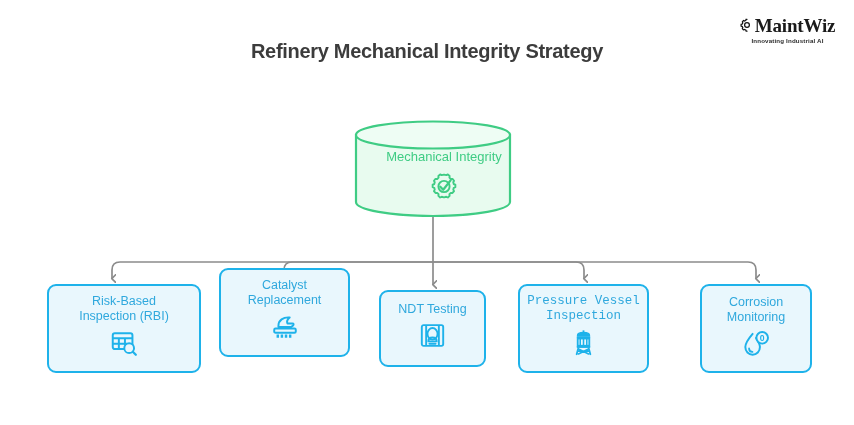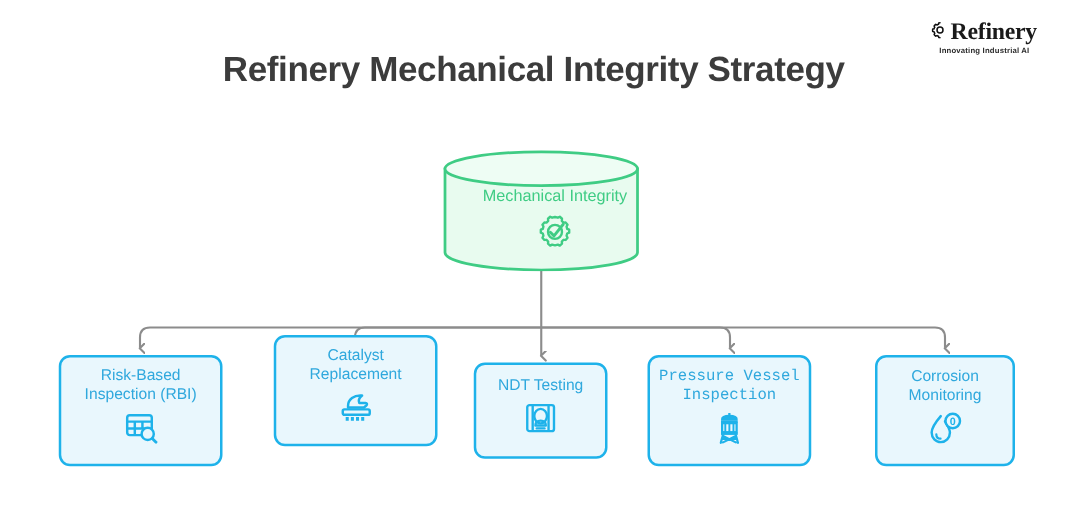--- a/index.html
+++ b/index.html
@@ -55,21 +55,21 @@
     margin-top: 2px;
   }
 
   
   #title {
     position: absolute;
     left: 0;
     top: 40px;
     width: 854px;
     text-align: center;
-    font-size: 28px;
+    font-size: 20px;
     font-weight: 700;
     color: #3c3c3c;
     letter-spacing: -0.3px;
   }
 
   
   #connectors {
     position: absolute;
     left: 0;
     top: 0;
@@ -140,21 +140,21 @@
       <span id="logo-gear">
         <svg width="14" height="14" viewBox="0 0 24 24">
           <path d="M12 2.2c-0.6 0-1.1 0.05-1.6 0.15l-0.5 1.9c-0.7 0.2-1.35 0.5-1.95 0.9L6.1 4.4
                    c-0.8 0.6-1.5 1.3-2.1 2.1l0.75 1.85c-0.4 0.6-0.7 1.25-0.9 1.95l-1.9 0.5
                    c-0.1 0.5-0.15 1-0.15 1.6s0.05 1.1 0.15 1.6l1.9 0.5c0.2 0.7 0.5 1.35 0.9 1.95
                    L4 18.3c0.6 0.8 1.3 1.5 2.1 2.1l1.85-0.75c0.6 0.4 1.25 0.7 1.95 0.9l0.5 1.9
                    c0.5 0.1 1 0.15 1.6 0.15" fill="none" stroke="#111111" stroke-width="2.1" stroke-linecap="round"></path>
           <circle cx="12" cy="12" r="4.1" fill="none" stroke="#111111" stroke-width="2.1"></circle>
         </svg>
       </span>
-      <span id="logo-word">Refinery</span>
+      <span id="logo-word">MaintWiz</span>
     </div>
     <div id="logo-tag">Innovating Industrial AI</div>
   </div>
 
   <div id="title">Refinery Mechanical Integrity Strategy</div>
 
   <svg id="connectors" viewBox="0 0 854 425">
     <defs>
       <marker id="arrow" markerWidth="9" markerHeight="9" refX="3.6" refY="4.2" orient="auto" markerUnits="userSpaceOnUse">
         <path d="M0.4,0.6 L4.2,4.4 L8,0.6" fill="none" stroke="#8c8c8c" stroke-width="1.7" stroke-linecap="round" stroke-linejoin="round"></path>
@@ -190,21 +190,21 @@
                    0.15,1.7 -1.75,1.6 -1.55,-0.75 -2.3,0.55 -2.3,-0.55 -1.55,0.75 -1.75,-1.6 0.15,-1.7
                    -1.35,-1.35 -1.7,0.1 -1.55,-1.8 0.8,-1.5 -0.5,-1.85 -1.6,-0.65 0,-2.4 1.6,-0.65 0.5,-1.85
                    -0.8,-1.5 1.55,-1.8 1.7,0.1 1.35,-1.35 -0.15,-1.7 1.75,-1.6 1.55,0.75 Z" fill="none" stroke="#3fcc84" stroke-width="1.9" stroke-linejoin="round"></path>
           <circle cx="16" cy="16.5" r="5.6" fill="none" stroke="#3fcc84" stroke-width="1.9"></circle>
           <path d="M12.3,16.8 L15.2,19.7 L22.6,10.4" fill="none" stroke="#3fcc84" stroke-width="2.3" stroke-linecap="round" stroke-linejoin="round"></path>
         </svg>
       </span>
     </div>
   </div>
 
-  <div class="leaf" style="left:47px; top:284px; width:131px; height:89px;">
+  <div class="leaf" style="left:47px; top:284px; width:154px; height:89px;">
     <div class="leaf-label">Risk-Based
 Inspection (RBI)</div>
     <span class="leaf-icon">
       <svg width="30" height="30" viewBox="0 0 32 32">
         <rect x="4" y="5.5" width="21" height="17" rx="2.2" fill="none" stroke="#1eb2ea" stroke-width="2.1"></rect>
         <path d="M4,11 H25 M4,16.8 H19 M10.5,11 V22.5 M17,11 V18" stroke="#1eb2ea" stroke-width="2.1" fill="none"></path>
         <circle cx="21.5" cy="21.5" r="5.2" fill="#e9f7fd" stroke="#1eb2ea" stroke-width="2.1"></circle>
         <path d="M25.4,25.4 L28.6,28.6" stroke="#1eb2ea" stroke-width="2.4" stroke-linecap="round"></path>
       </svg>
     </span>

